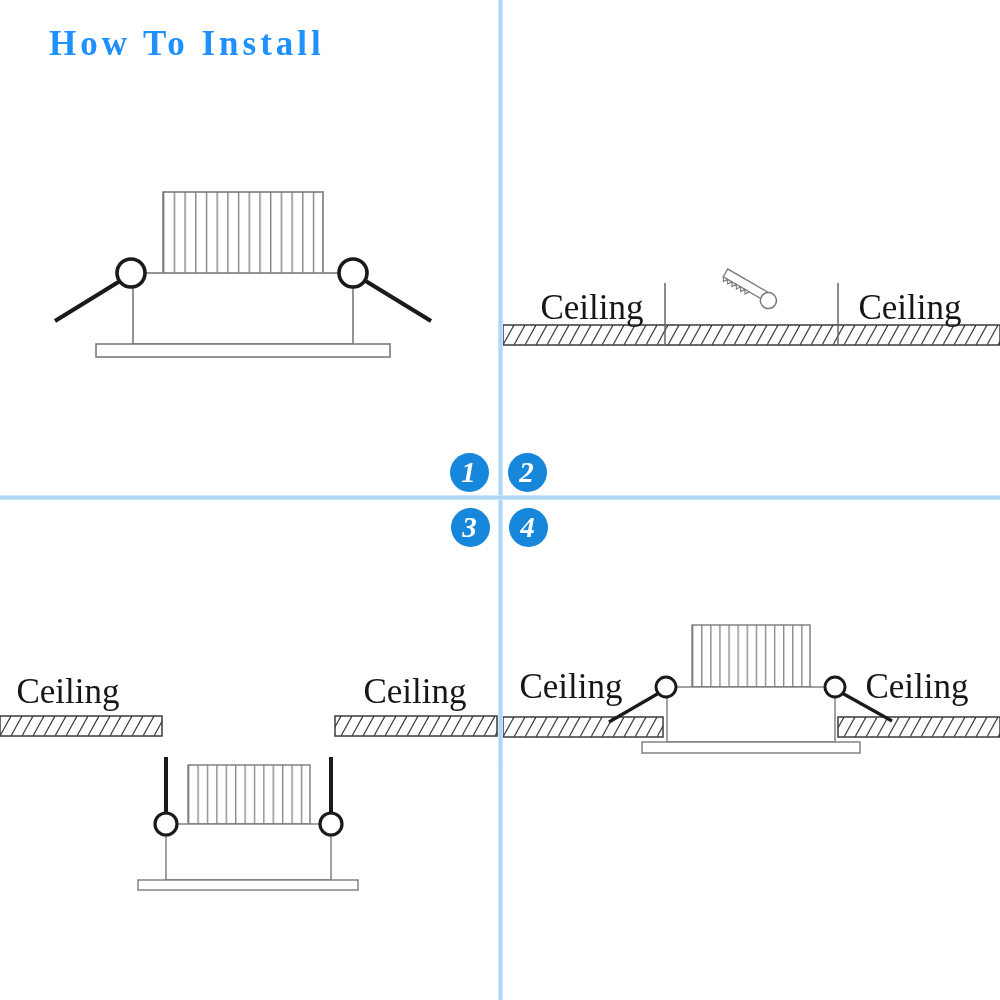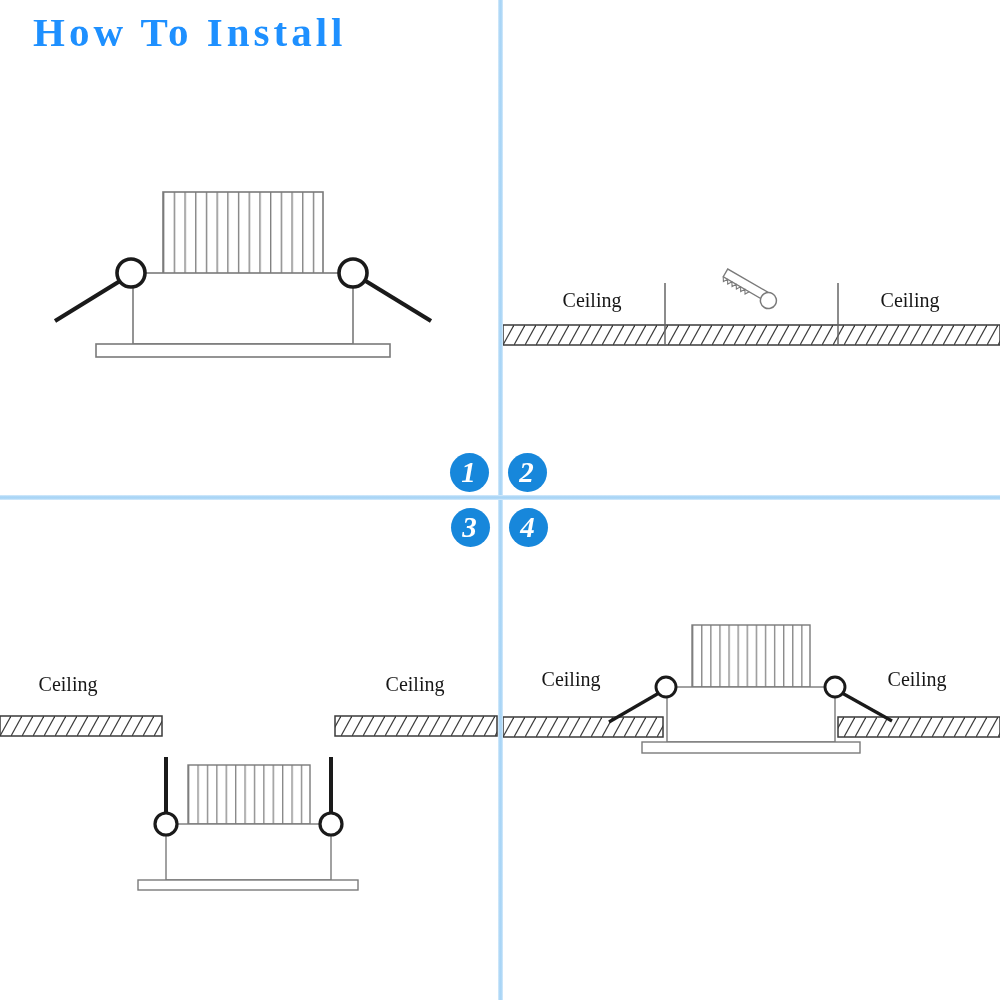--- a/index.html
+++ b/index.html
@@ -3,40 +3,40 @@
 <meta charset="utf-8">
 <title>How To Install</title>
 <style>
   html,body { margin:0; padding:0; background:#fff; }
   .canvas {
     position:relative; width:1000px; height:1000px;
     background:#ffffff; overflow:hidden;
     font-family:"Liberation Serif","DejaVu Serif",serif;
   }
   .page-title {
-    position:absolute; left:33px; top:8px; margin:0;
-    font-size:41px; font-weight:bold; letter-spacing:4px;
+    position:absolute; left:33px; top:8px; margin:16px;
+    font-size:35px; font-weight:bold; letter-spacing:4px;
     color:#1E90FF; white-space:nowrap;
   }
   .vline {
     position:absolute; left:498px; top:0; width:5px; height:1000px;
     background:linear-gradient(to right,#d8ecfb,#a9d5f6 35%,#a9d5f6 65%,#d8ecfb);
   }
   .hline {
     position:absolute; left:0; top:495px; width:1000px; height:5px;
     background:linear-gradient(to bottom,#d8ecfb,#a9d5f6 35%,#a9d5f6 65%,#d8ecfb);
   }
   .panel { position:absolute; }
   #panel1 { left:0;   top:0;   width:498px; height:495px; }
   #panel2 { left:503px;top:0;  width:497px; height:495px; }
   #panel3 { left:0;   top:502px;width:498px; height:498px; }
   #panel4 { left:503px;top:502px;width:497px; height:498px; }
   .ceiling-label {
     position:absolute; width:120px; text-align:center;
-    font-size:20px; line-height:1; color:#161616; white-space:nowrap;
+    font-size:35px; line-height:1; color:#161616; white-space:nowrap;
   }
   .badge {
     position:absolute; width:39px; height:39px; border-radius:50%;
     background:#1787DB; color:#ffffff;
     font-style:italic; font-weight:bold; font-size:29px;
     display:flex; align-items:center; justify-content:center;
     padding-right:2px; box-sizing:border-box;
   }
 </style>
 </head>

